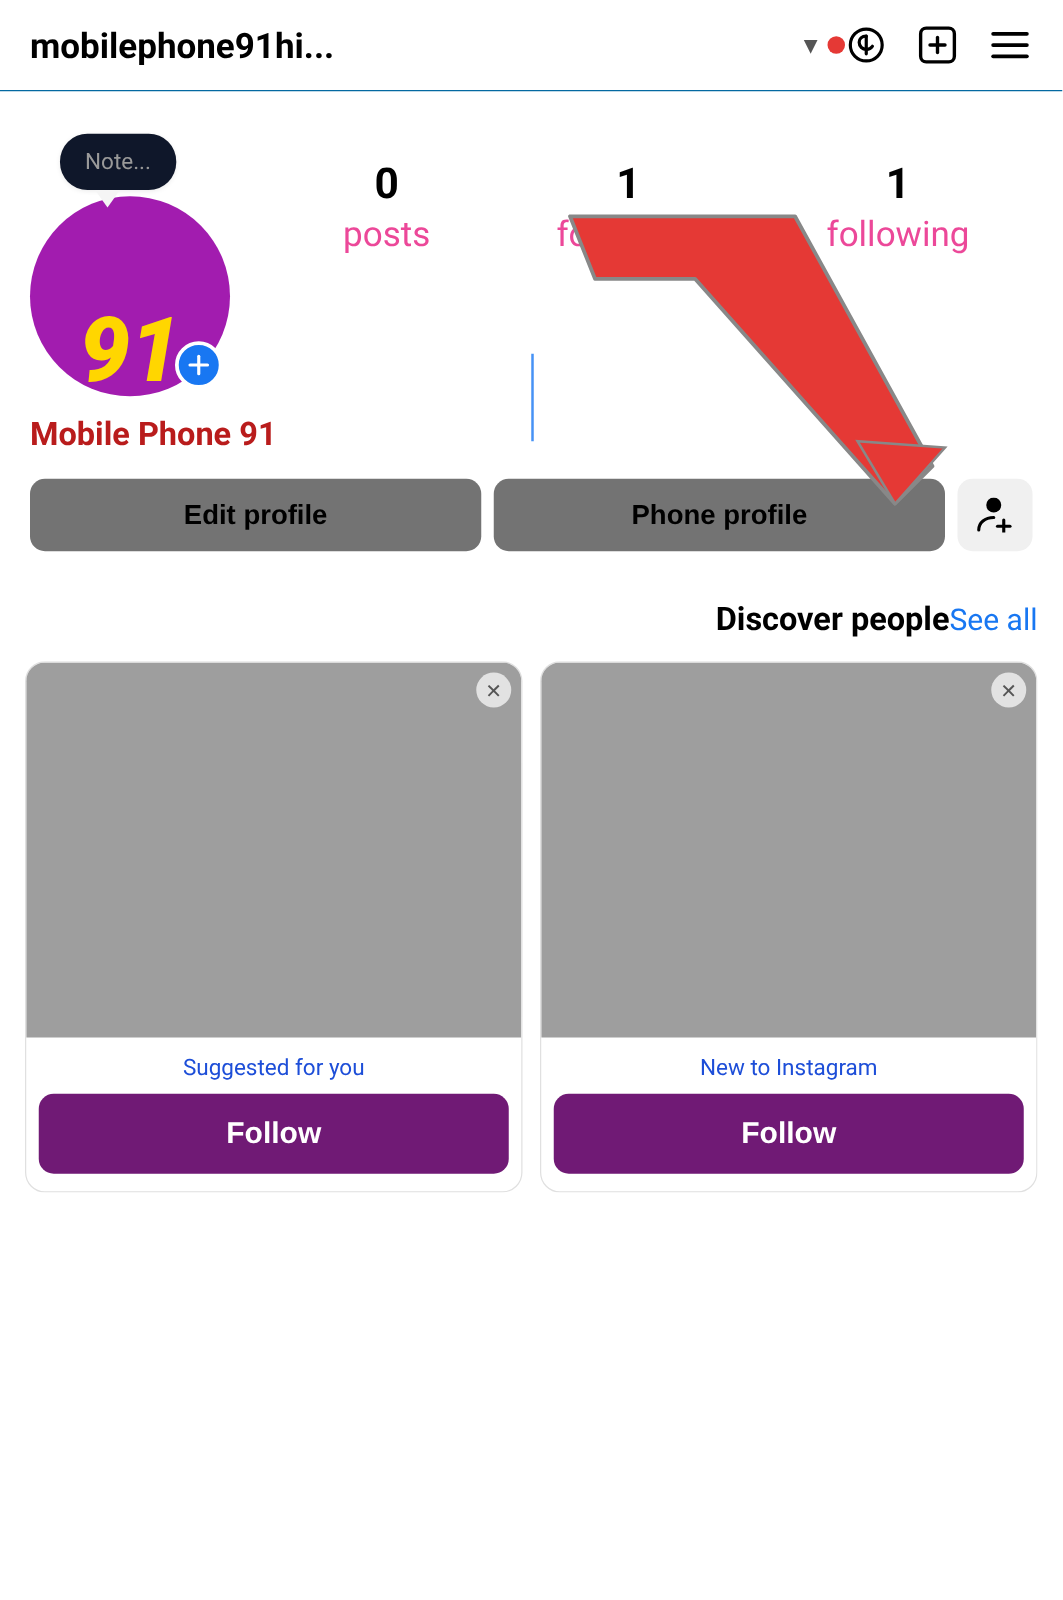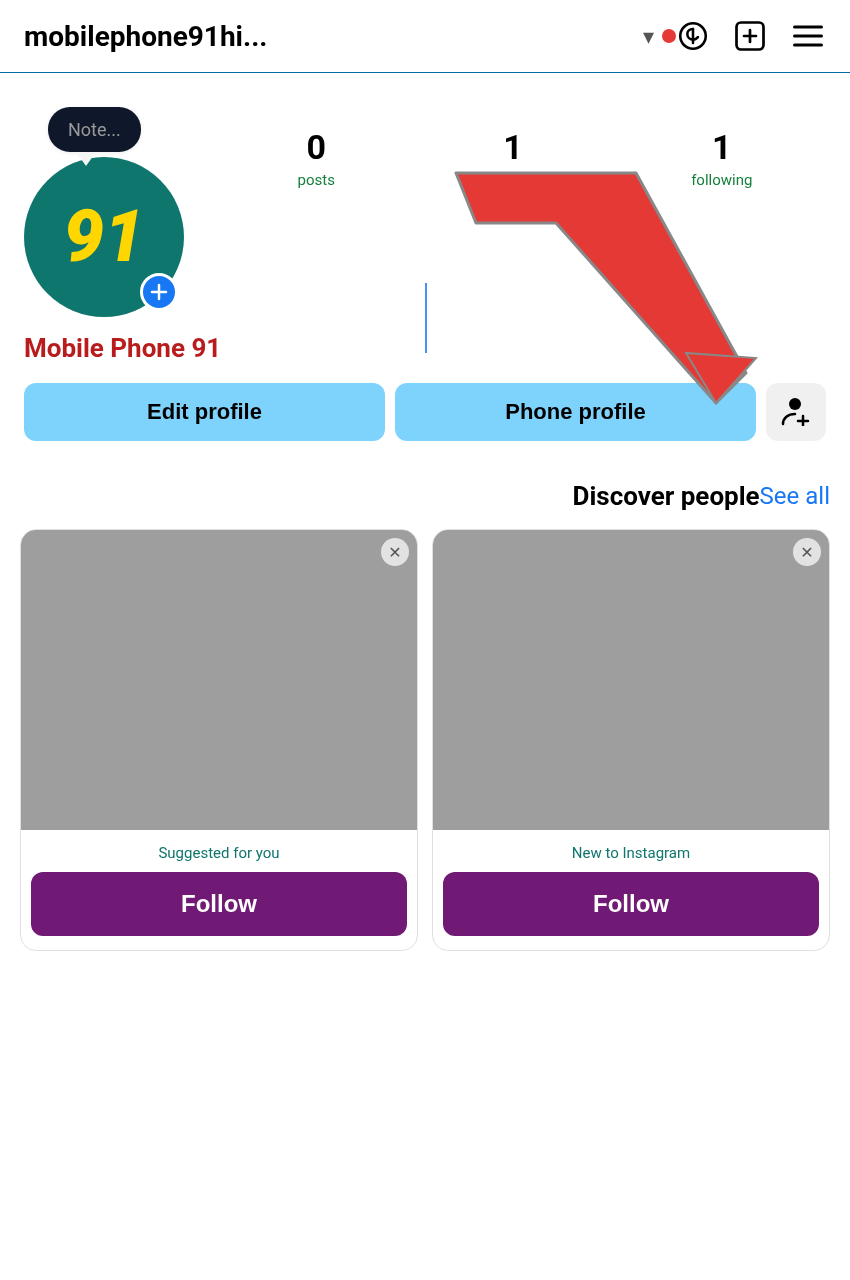--- a/index.html
+++ b/index.html
@@ -89,23 +89,23 @@
       bottom: -14px;
       left: 28px;
       border-width: 14px 10px 0 10px;
       border-style: solid;
       border-color: #f5f5f5 transparent transparent transparent;
     }
     .avatar-circle {
       width: 160px;
       height: 160px;
       border-radius: 50%;
-      background: #0f766e;
-      display: flex;
-      align-items: center;
+      background: #a21caf;
+      display: flex;
+      align-items: flex-end;
       justify-content: center;
       position: relative;
       overflow: visible;
     }
     .avatar-text {
       font-size: 72px;
       font-weight: 900;
       color: #FFD600;
       font-style: italic;
       line-height: 1;
@@ -143,22 +143,22 @@
       flex-direction: column;
       align-items: center;
       gap: 4px;
     }
     .stat-number {
       font-size: 34px;
       font-weight: 700;
       color: #000;
     }
     .stat-label {
-      font-size: 15px;
-      color: #15803d;
+      font-size: 28px;
+      color: #ec4899;
     }
 
     
     .profile-name {
       font-size: 26px;
       font-weight: 700;
       color: #b91c1c;
       margin-top: 16px;
       margin-bottom: 0;
     }
@@ -167,21 +167,21 @@
     .action-buttons {
       display: flex;
       gap: 10px;
       margin-top: 20px;
       align-items: center;
     }
     .btn-edit, .btn-share {
       flex: 1;
       padding: 16px 10px;
       border-radius: 12px;
-      background: #7dd3fc;
+      background: #737373;
       border: none;
       font-size: 22px;
       font-weight: 600;
       color: #000;
       cursor: pointer;
       text-align: center;
     }
     .btn-add-person {
       width: 60px;
       height: 58px;
@@ -245,22 +245,22 @@
       background: rgba(255,255,255,0.7);
       border-radius: 50%;
       display: flex;
       align-items: center;
       justify-content: center;
       font-size: 16px;
       color: #555;
       cursor: pointer;
     }
     .person-card-label {
-      font-size: 15px;
-      color: #0f766e;
+      font-size: 18px;
+      color: #1d4ed8;
       text-align: center;
       padding: 14px 10px 10px;
     }
     .person-card-follow {
       display: block;
       width: calc(100% - 20px);
       margin: 0 10px 14px;
       padding: 18px 10px;
       background: #701a75;
       color: #fff;

